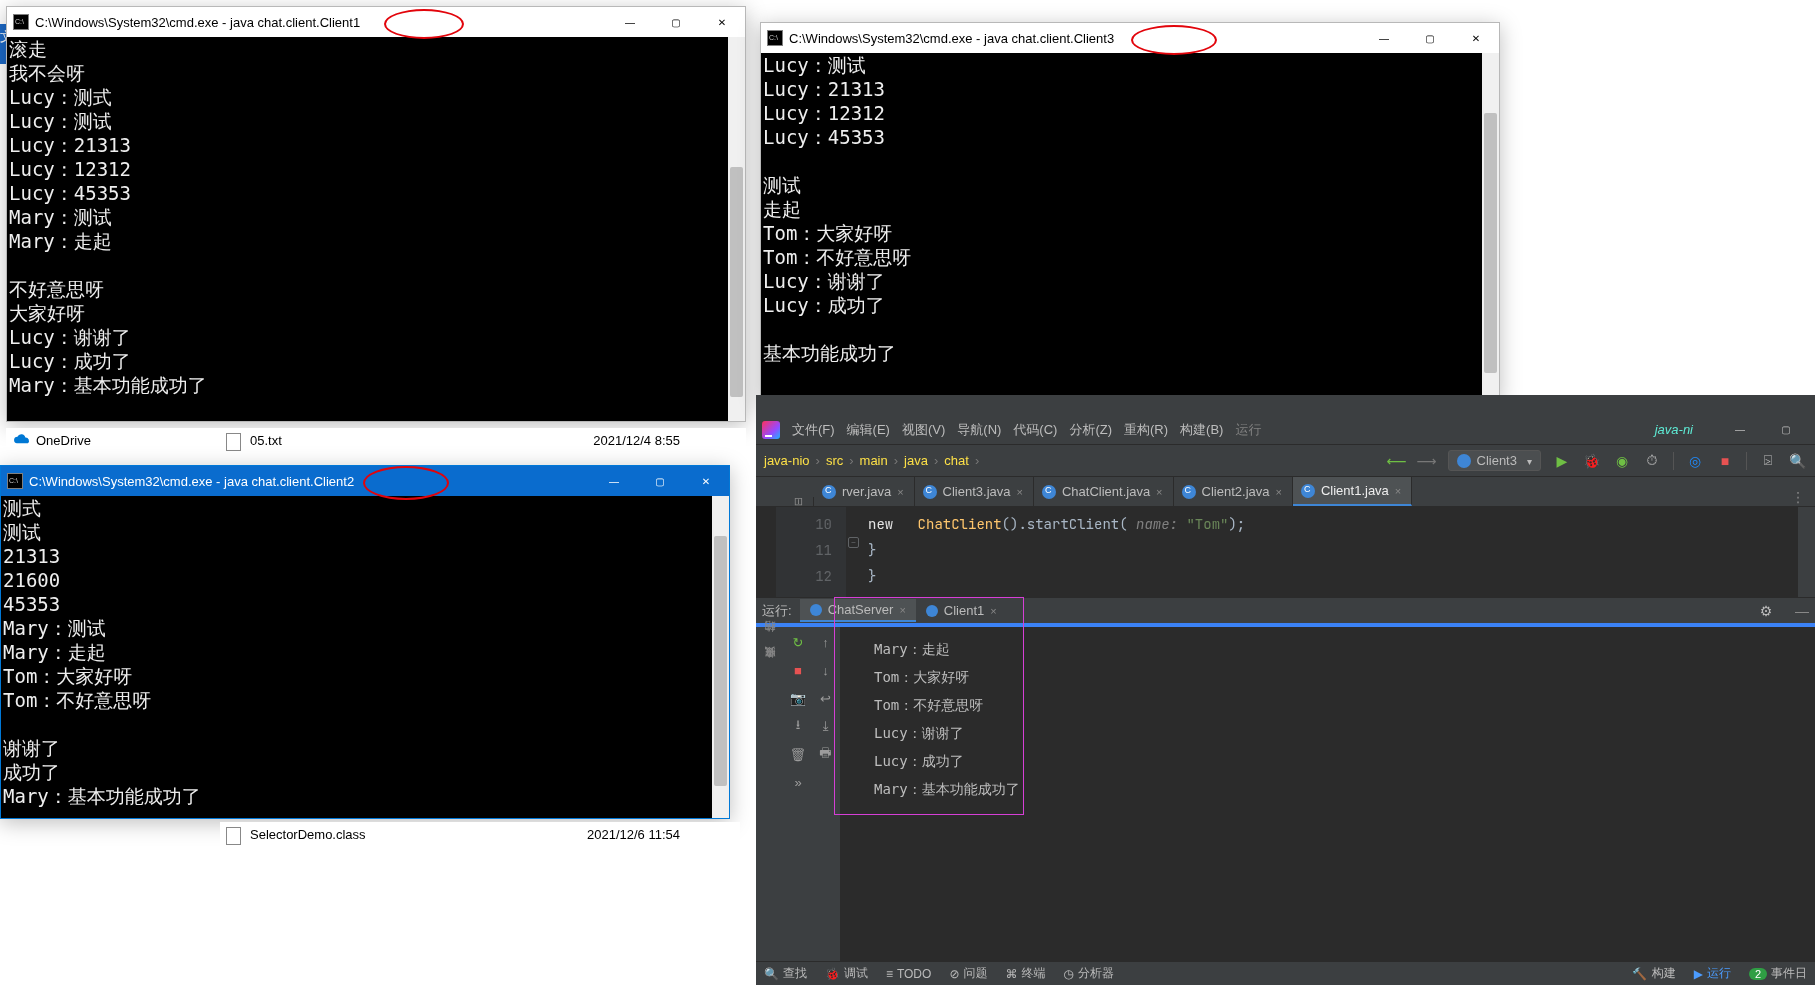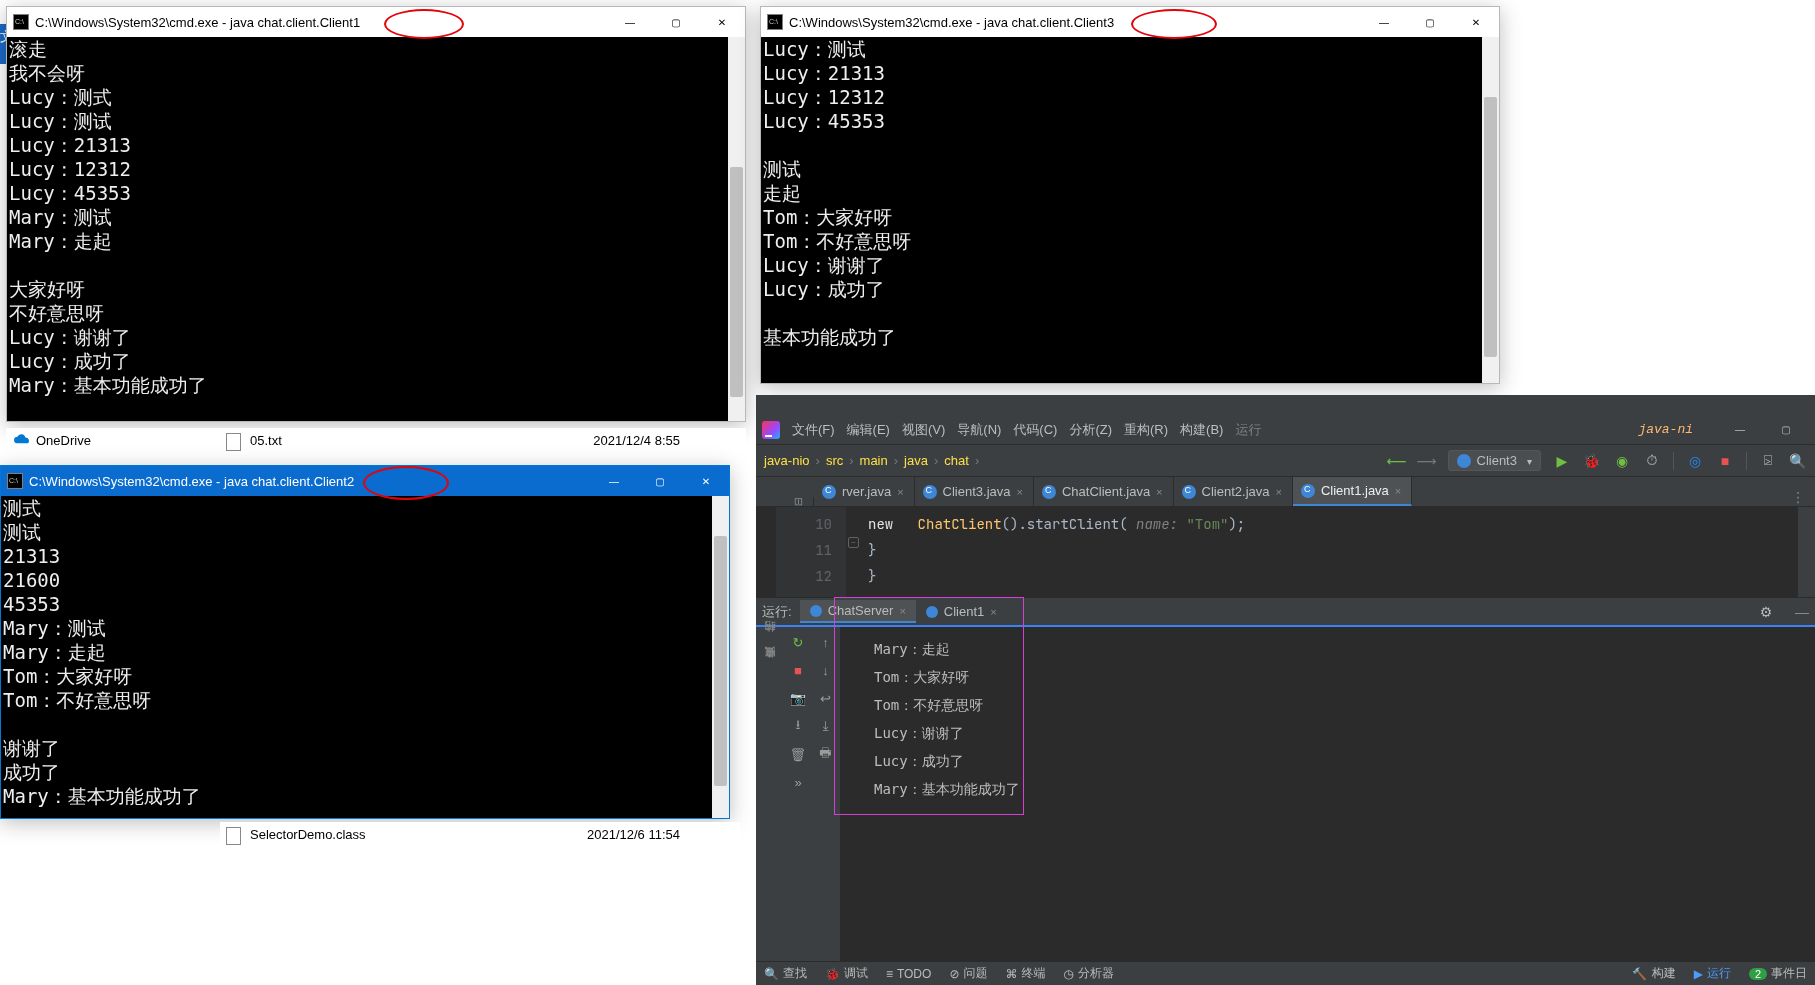--- a/index.html
+++ b/index.html
@@ -87,21 +87,21 @@
     margin-top:20px;
   }
   .ide .ij-logo{
     width:18px;height:18px;border-radius:3px;
     background:linear-gradient(135deg,#fe315d 0%,#9749ff 60%,#19b5fe 100%);
     position:relative;
   }
   .ij-logo::after{content:"";position:absolute;left:3px;bottom:2px;width:7px;height:2px;background:#fff;}
   .ide .menu-item{ color:#bdbdbd; }
   .ide .ide-titlebar .title-right{ margin-left:auto; display:flex; gap:18px; align-items:center; color:#888;}
-  .ide .run-label{ color:#fdba74; font-style:italic;font-family:Liberation Mono, monospace;}
+  .ide .run-label{ color:#5eead4; font-style:italic;}
   .ide .win-btns{ display:flex; gap:0; margin-left:6px;}
   .ide .win-btns .win-btn{ width:46px; height:30px; color:#bdbdbd;}
   .ide .ide-toolbar{
     height:32px; background:#3c3f41; display:flex; align-items:center; padding:0 8px; gap:8px;
     border-bottom:1px solid #2b2b2b;
   }
   .breadcrumb{ display:flex; align-items:center; gap:2px; color:#fde047;}
   .breadcrumb .sep::before{content:"›"; color:#777; padding:0 4px;}
   .ide .toolbar-right{ margin-left:auto; display:flex; align-items:center; gap:12px;}
   .run-select{ background:#4b4e50; border:1px solid #555; border-radius:3px; padding:2px 8px; display:flex; align-items:center; gap:6px;}
@@ -125,21 +125,21 @@
 
   .editor-area{ flex:0 0 90px; background:#2b2b2b; position:relative; font-family:Consolas,"JetBrains Mono",monospace; font-size:14px; display:flex;}
   .gutter{ width:70px; background:#313335; color:#606366; text-align:right; padding-right:14px; line-height:26px; padding-top:4px;margin-left:20px;}
   .code{ padding-top:4px; line-height:26px; }
   .kw{color:#e5e5e5;} .fn{color:#ffc66d;margin-left:16px;} .paren{color:#a9b7c6;} .name{color:#808080; font-style:italic;} .str{color:#6a8759;}
   .fold-gutter{ width:22px; position:relative;}
   .fold-mark{ position:absolute; left:2px; border:1px solid #606366; border-radius:2px; width:11px;height:11px; color:#606366; font-size:9px; text-align:center; line-height:9px;}
   .left-gutter-btns{position:absolute; left:0; top:0; bottom:0; width:27px; background:#3c3f41; border-right:1px solid #2b2b2b; display:flex; align-items:center; justify-content:center;}
   .right-gutter{position:absolute; right:0; top:0; bottom:0; width:18px; background:#3c3f41; border-left:1px solid #2b2b2b;}
 
-  .run-panel-header{ height:30px; background:#3c3f41; display:flex; align-items:center; padding-left:6px; border-top:1px solid #2b2b2b; border-bottom:2px solid #3b82f6; gap:8px;}
+  .run-panel-header{ height:30px; background:#3c3f41; display:flex; align-items:center; padding-left:6px; border-top:1px solid #2b2b2b; border-bottom:4px solid #3b82f6; gap:8px;}
   .run-panel-header .label{ color:#bbb;}
   .run-tab{ padding:3px 10px; display:flex; align-items:center; gap:6px; color:#bbb;}
   .run-tab.sel{ background:#4e5254; border-bottom:2px solid #3e86d6;}
   .run-tab .close{color:#888;font-size:11px;}
   .gear{ margin-left:auto; margin-right:10px; color:#bbb;}
 
   .run-body{ flex:1; display:flex; background:#2b2b2b; position:relative;}
   .run-body .tool-col{ width:28px; background:#3c3f41; display:flex; flex-direction:column; align-items:center; padding-top:6px; gap:10px;}
   .tool-col .t-ic{ width:18px;height:18px; display:flex; align-items:center;justify-content:center;}
   .tool-col .t-ic.play{color:#6fbf44;} .t-ic.stop{color:#e75252;} .t-ic.gray{color:#9c9c9c;}
@@ -172,34 +172,34 @@
         <div class="line">滚走</div>
         <div class="line">我不会呀</div>
         <div class="line">Lucy：测式</div>
         <div class="line">Lucy：测试</div>
         <div class="line">Lucy：21313</div>
         <div class="line">Lucy：12312</div>
         <div class="line">Lucy：45353</div>
         <div class="line">Mary：测试</div>
         <div class="line">Mary：走起</div>
         <div class="line">&nbsp;</div>
+        <div class="line">不好意思呀</div>
         <div class="line">大家好呀</div>
-        <div class="line">不好意思呀</div>
         <div class="line">Lucy：谢谢了</div>
         <div class="line">Lucy：成功了</div>
         <div class="line">Mary：基本功能成功了</div>
       </div>
     <div class="scrollbar">
         <div class="thumb" style="top:130px;height:230px;"></div>
       </div>
   </div>
   <div class="ellipse" style="left:377px; top:2px; width:80px; height:30px;"></div>
 </div>
 
-<div class="cmd-window" id="cmd3" style="left:760px; top:6px; width:740px; height:378px;">
+<div class="cmd-window" id="cmd3" style="left:760px; top:22px; width:740px; height:378px;">
   <div class="titlebar">
     <span class="appicon"></span>
     <span class="title-text">C:\Windows\System32\cmd.exe - java  chat.client.Client3</span>
     <span class="spacer"></span>
     <span class="win-btn">—</span>
     <span class="win-btn">▢</span>
     <span class="win-btn close">✕</span>
   </div>
   <div class="cmd-body">
     <div id="cmd3lines">

